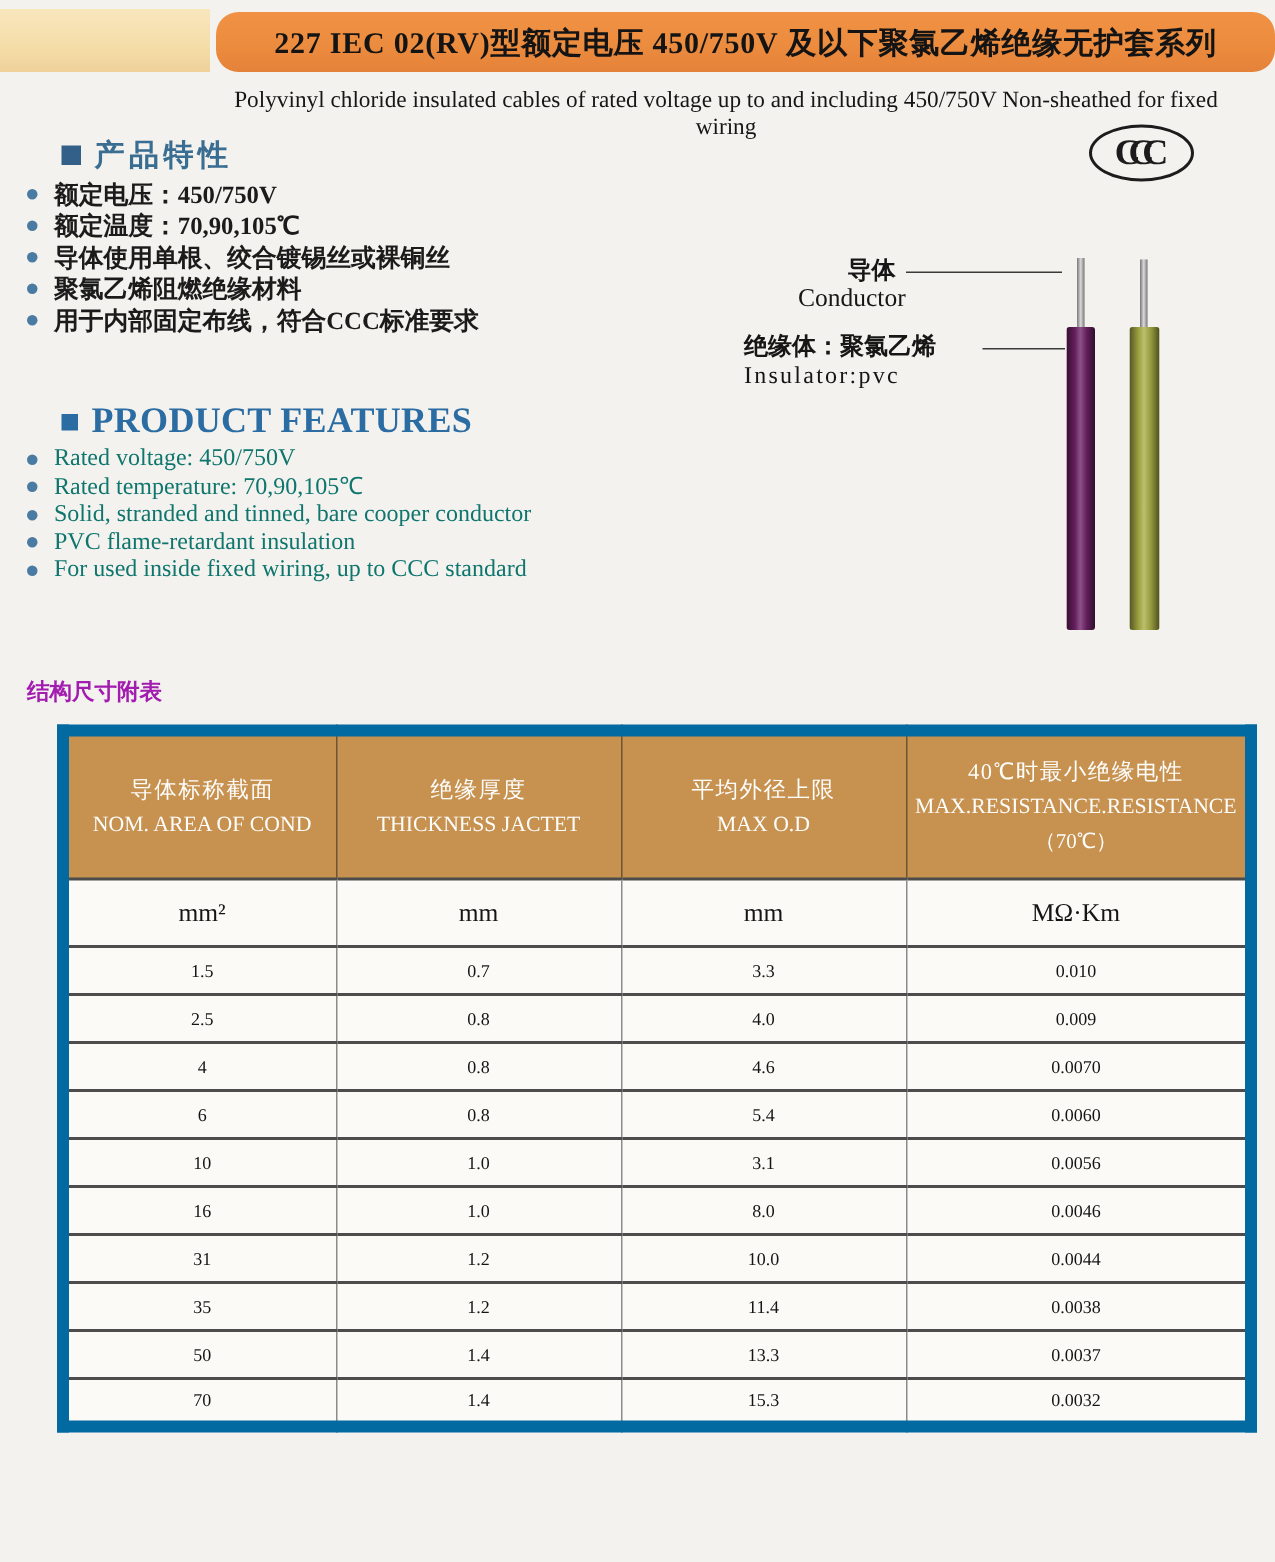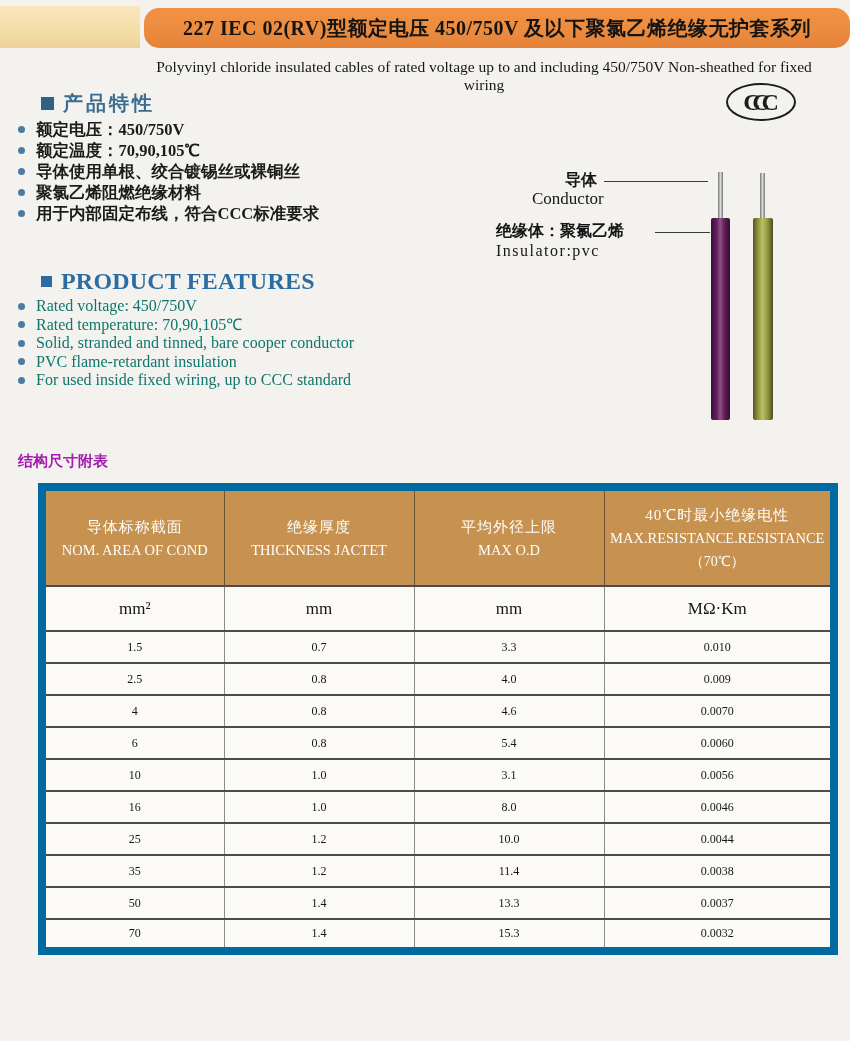--- a/index.html
+++ b/index.html
@@ -257,21 +257,21 @@
         <td>3.1</td>
         <td>0.0056</td>
       </tr>
       <tr>
         <td>16</td>
         <td>1.0</td>
         <td>8.0</td>
         <td>0.0046</td>
       </tr>
       <tr>
-        <td>25</td>
+        <td>31</td>
         <td>1.2</td>
         <td>10.0</td>
         <td>0.0044</td>
       </tr>
       <tr>
         <td>35</td>
         <td>1.2</td>
         <td>11.4</td>
         <td>0.0038</td>
       </tr>

